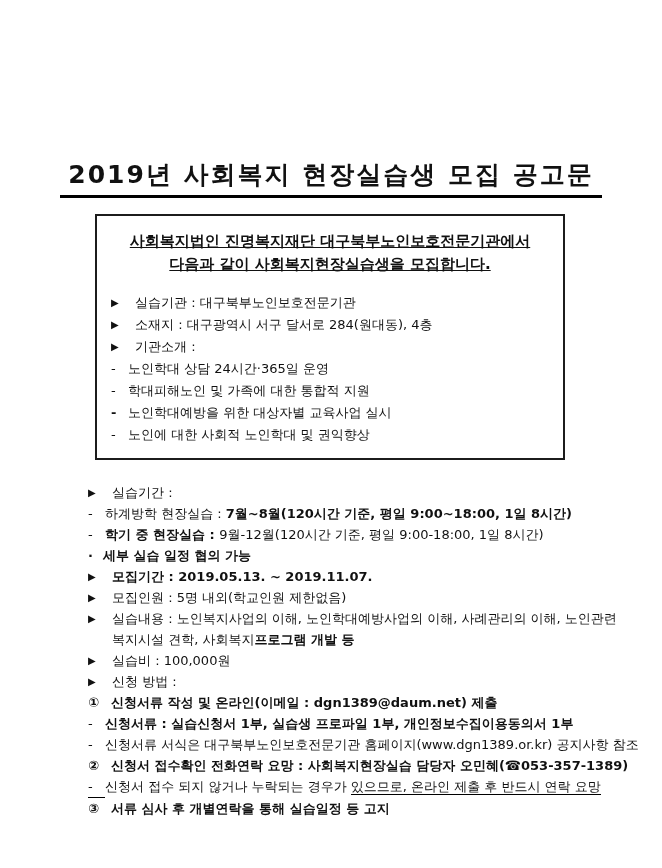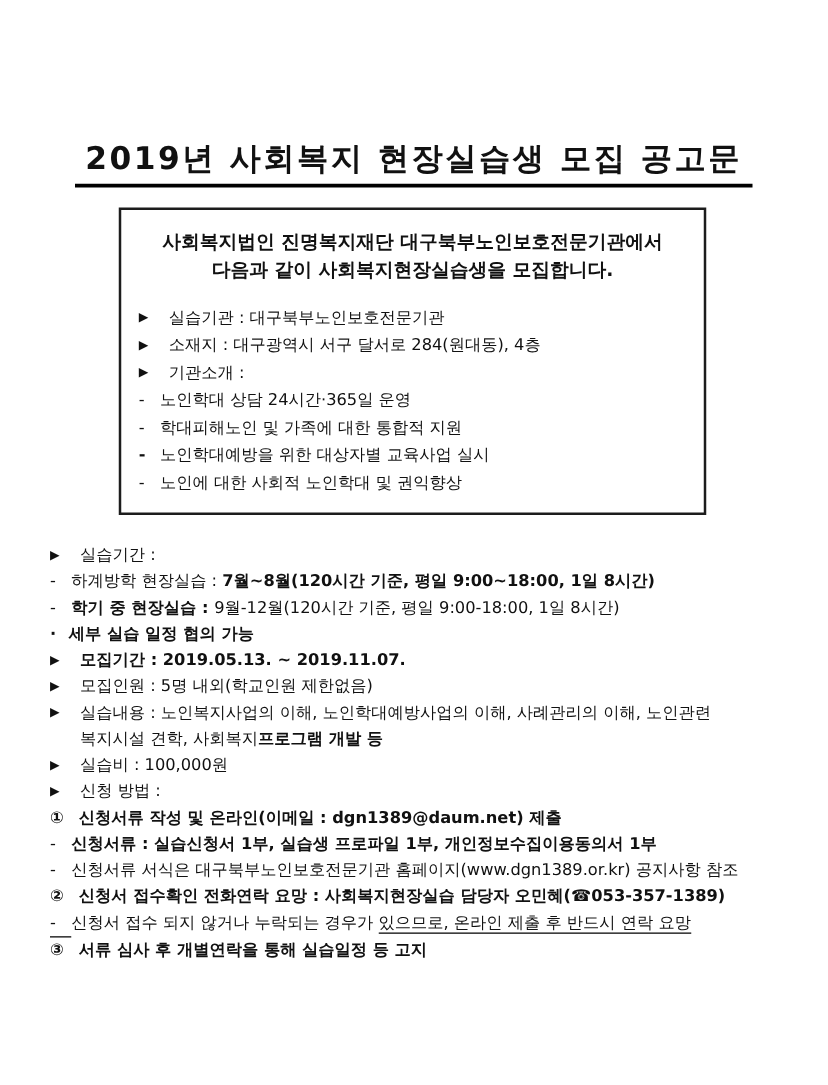--- a/index.html
+++ b/index.html
@@ -12,20 +12,21 @@
     width: 662px;
     height: 868px;
     background: #ffffff;
     color: #111111;
     font-family: "DejaVu Sans", "Liberation Sans", sans-serif;
     overflow: hidden;
   }
   .title-wrap {
     padding-top: 110px;
     text-align: center;
+    margin-top: 48px;
   }
   .title {
     display: inline-block;
     font-size: 25px;
     font-weight: bold;
     letter-spacing: 2px;
     white-space: nowrap;
     border-bottom: 3px solid #000;
     padding: 0 8px 4px 8px;
   }
@@ -36,28 +37,29 @@
     border: 2px solid #1c1c1c;
     padding: 12px 14px 12px 14px;
   }
   .box-heading {
     text-align: center;
     font-weight: bold;
     font-size: 15px;
     line-height: 23px;
     padding-top: 2px;
     white-space: nowrap;
+    text-decoration: underline;
   }
   .box-lines { margin-top: 16px; }
   .box-lines .line {
     font-size: 13px;
     line-height: 22px;
     white-space: nowrap;
   }
-  .body-lines { margin: 22px 0 0 40px; }
+  .body-lines { margin: 22px 0 0 88px; }
   .body-lines .line {
     font-size: 13px;
     line-height: 21px;
     white-space: nowrap;
   }
   .line.indent { padding-left: 24px; }
   .marker { display: inline-block; }
   .marker.tri  { width: 24px; font-size: 10px; vertical-align: 1px; }
   .marker.dash { width: 17px; }
   .marker.dot  { width: 15px; }

